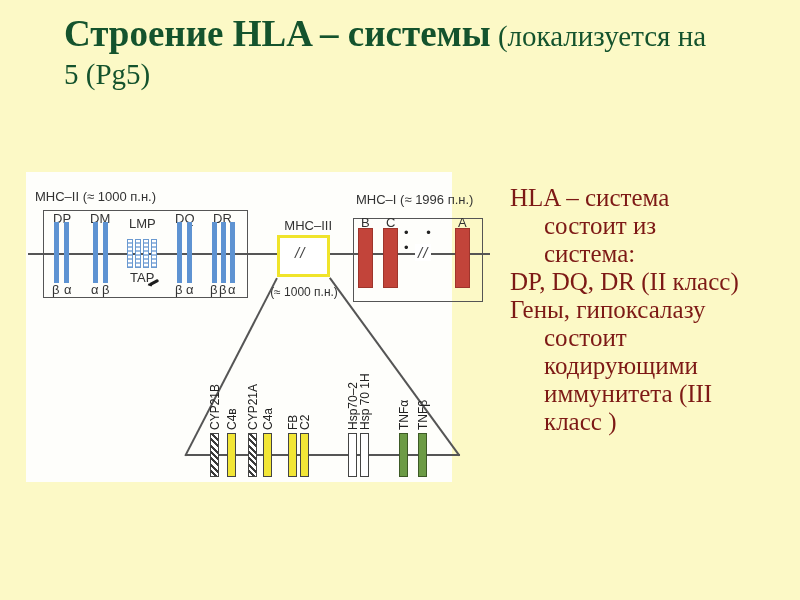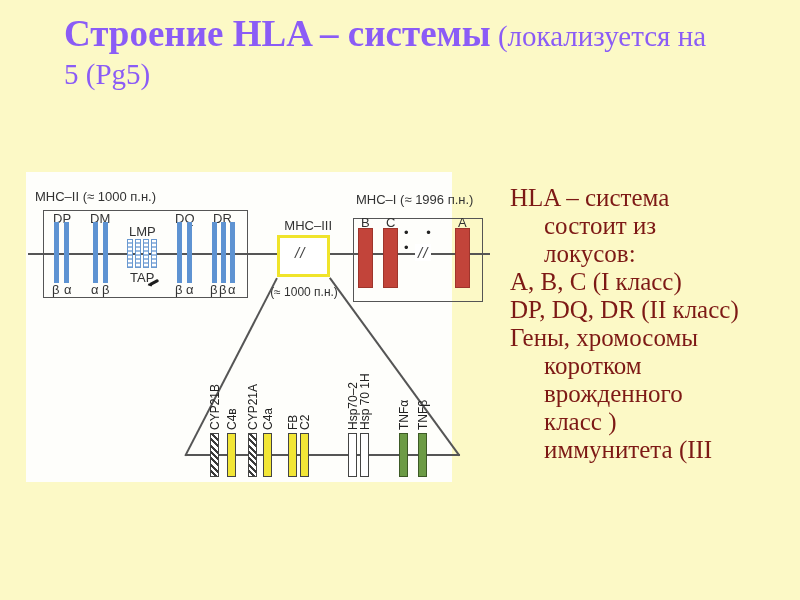--- a/index.html
+++ b/index.html
@@ -2,21 +2,21 @@
 <html><head>
 <meta charset="utf-8">
 <style>
   html,body{margin:0;padding:0;}
   .slide{
     position:relative; width:800px; height:600px; overflow:hidden;
     background:#FCF9C6;
     font-family:"Liberation Serif", serif;
   }
   
-  .title{ position:absolute; left:64px; top:12px; color:#8b5cf6; }
+  .title{ position:absolute; left:64px; top:12px; color:#14532d; }
   .title .l1{ font-size:29px; line-height:44px; white-space:nowrap; }
   .title .l1 .tb{ font-size:37px; font-weight:bold; }
   .title .ln{ font-size:29px; line-height:33px; white-space:nowrap; }
   
   .body-text{ position:absolute; left:510px; top:184px; color:#7D1915; font-size:25px; }
   .body-text .line{ line-height:28px; white-space:nowrap; }
   .body-text .cont{ padding-left:34px; }
   
   .panel{
     position:absolute; left:26px; top:172px; width:426px; height:310px;
@@ -59,34 +59,31 @@
 
   <div class="title">
     <div class="l1"><span class="tb">Строение HLA – системы</span><span> (локализуется на</span></div>
     <div class="ln">5 (Pg5)</div>
   </div>
 
   <div class="body-text">
     <div class="para">
       <div class="line">HLA – система</div>
       <div class="line cont">состоит из</div>
-      <div class="line cont">локусов:</div>
-    </div>
-    <div class="para">
-      <div class="line">A, B, C (I класс)</div>
+      <div class="line cont">система:</div>
     </div>
     <div class="para">
       <div class="line">DP, DQ, DR (II класс)</div>
     </div>
     <div class="para">
-      <div class="line">Гены, хромосомы</div>
-      <div class="line cont">коротком</div>
-      <div class="line cont">врожденного</div>
+      <div class="line">Гены, гипоксалазу</div>
+      <div class="line cont">состоит</div>
+      <div class="line cont">кодирующими</div>
+      <div class="line cont">иммунитета (III</div>
       <div class="line cont">класс )</div>
-      <div class="line cont">иммунитета (III</div>
     </div>
   </div>
 
   <div class="panel">
 
     <div class="chrline"></div>
 
     <div class="dlabel" style="left:9px; top:17px;">MHC–II (≈ 1000 п.н.)</div>
     <div class="box" style="left:17px; top:38px; width:205px; height:88px;"></div>
 
@@ -95,21 +92,21 @@
     <div class="vbar" style="left:38px;"></div>
     <div class="greek" style="left:26px;">β</div>
     <div class="greek" style="left:38px;">α</div>
 
     <div class="dlabel" style="left:64px; top:39px;text-align:center;">DM</div>
     <div class="vbar" style="left:67px;"></div>
     <div class="vbar" style="left:77px;"></div>
     <div class="greek" style="left:65px;">α</div>
     <div class="greek" style="left:76px;">β</div>
 
-    <div class="dlabel" style="left:103px; top:52px;">LMP</div>
+    <div class="dlabel" style="left:103px; top:44px;">LMP</div>
     <div class="lmpbar" style="left:101px;"></div>
     <div class="lmpbar" style="left:109px;"></div>
     <div class="lmpbar" style="left:117px;"></div>
     <div class="lmpbar" style="left:125px;"></div>
     <div class="dlabel" style="left:104px; top:98px;">TAP</div>
 
     <div class="dlabel" style="left:149px; top:39px;">DQ</div>
     <div class="vbar" style="left:151px;"></div>
     <div class="vbar" style="left:161px;"></div>
     <div class="greek" style="left:149px;">β</div>

